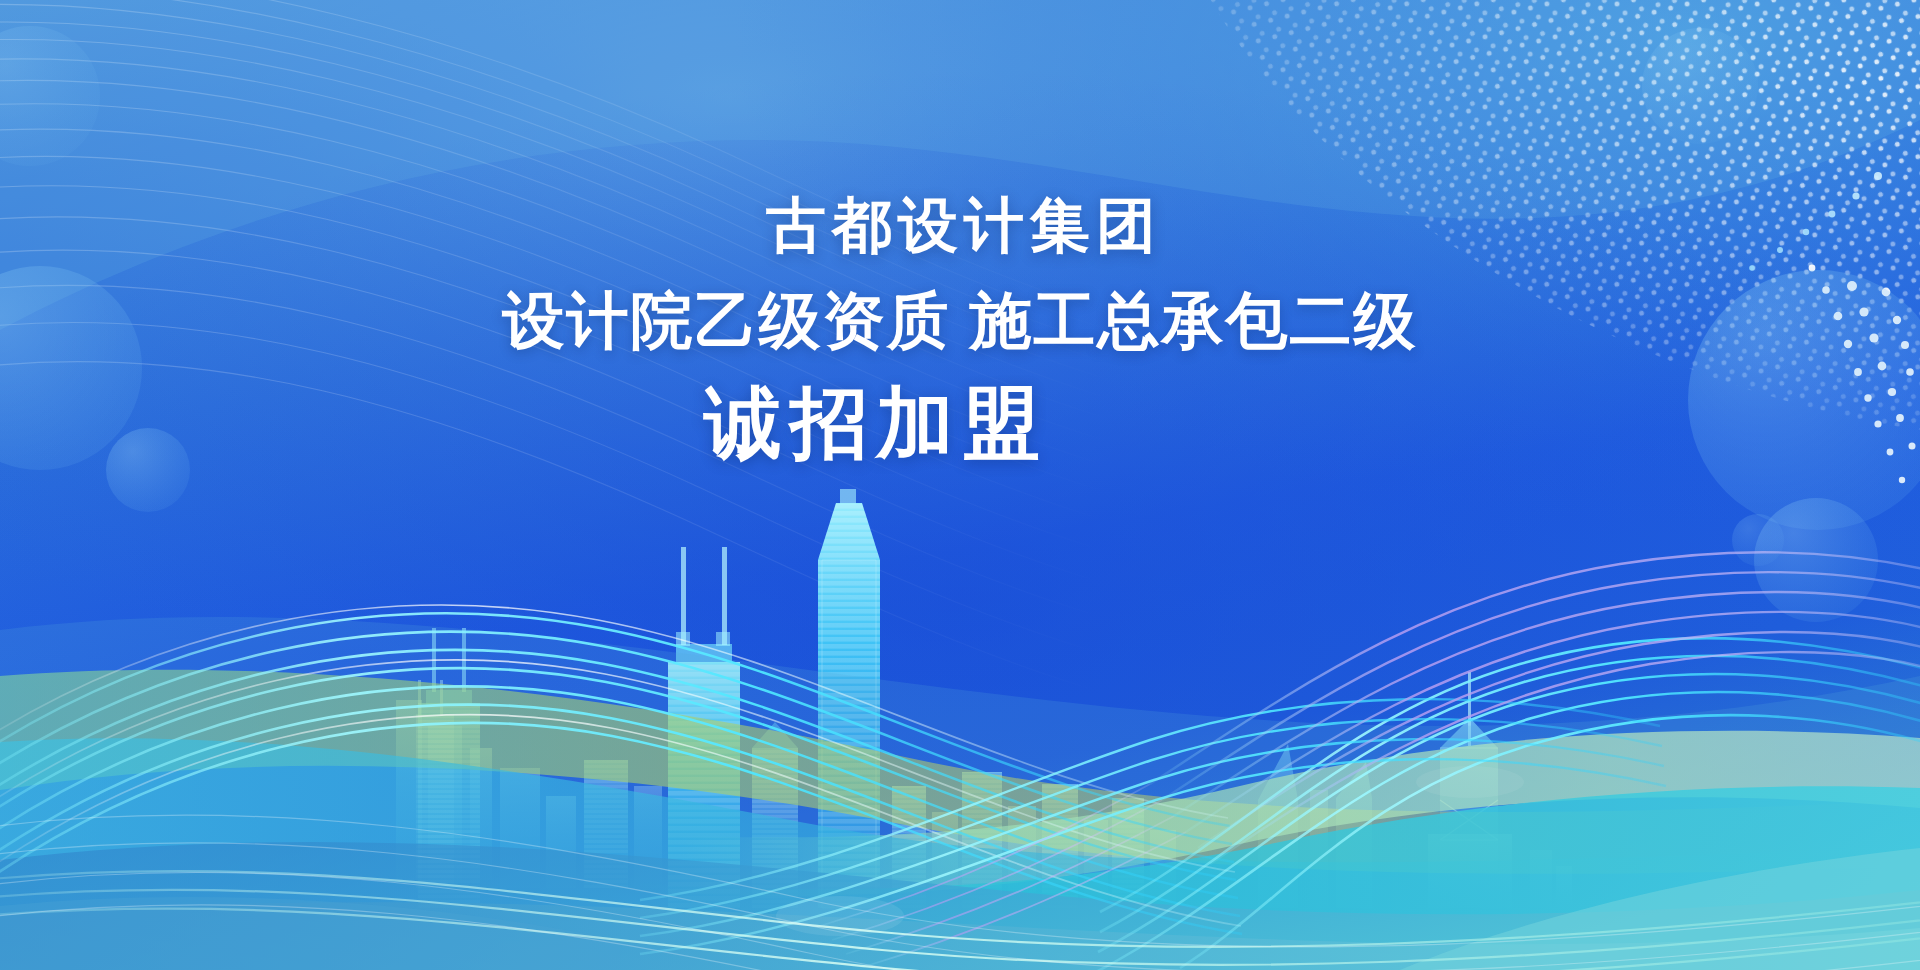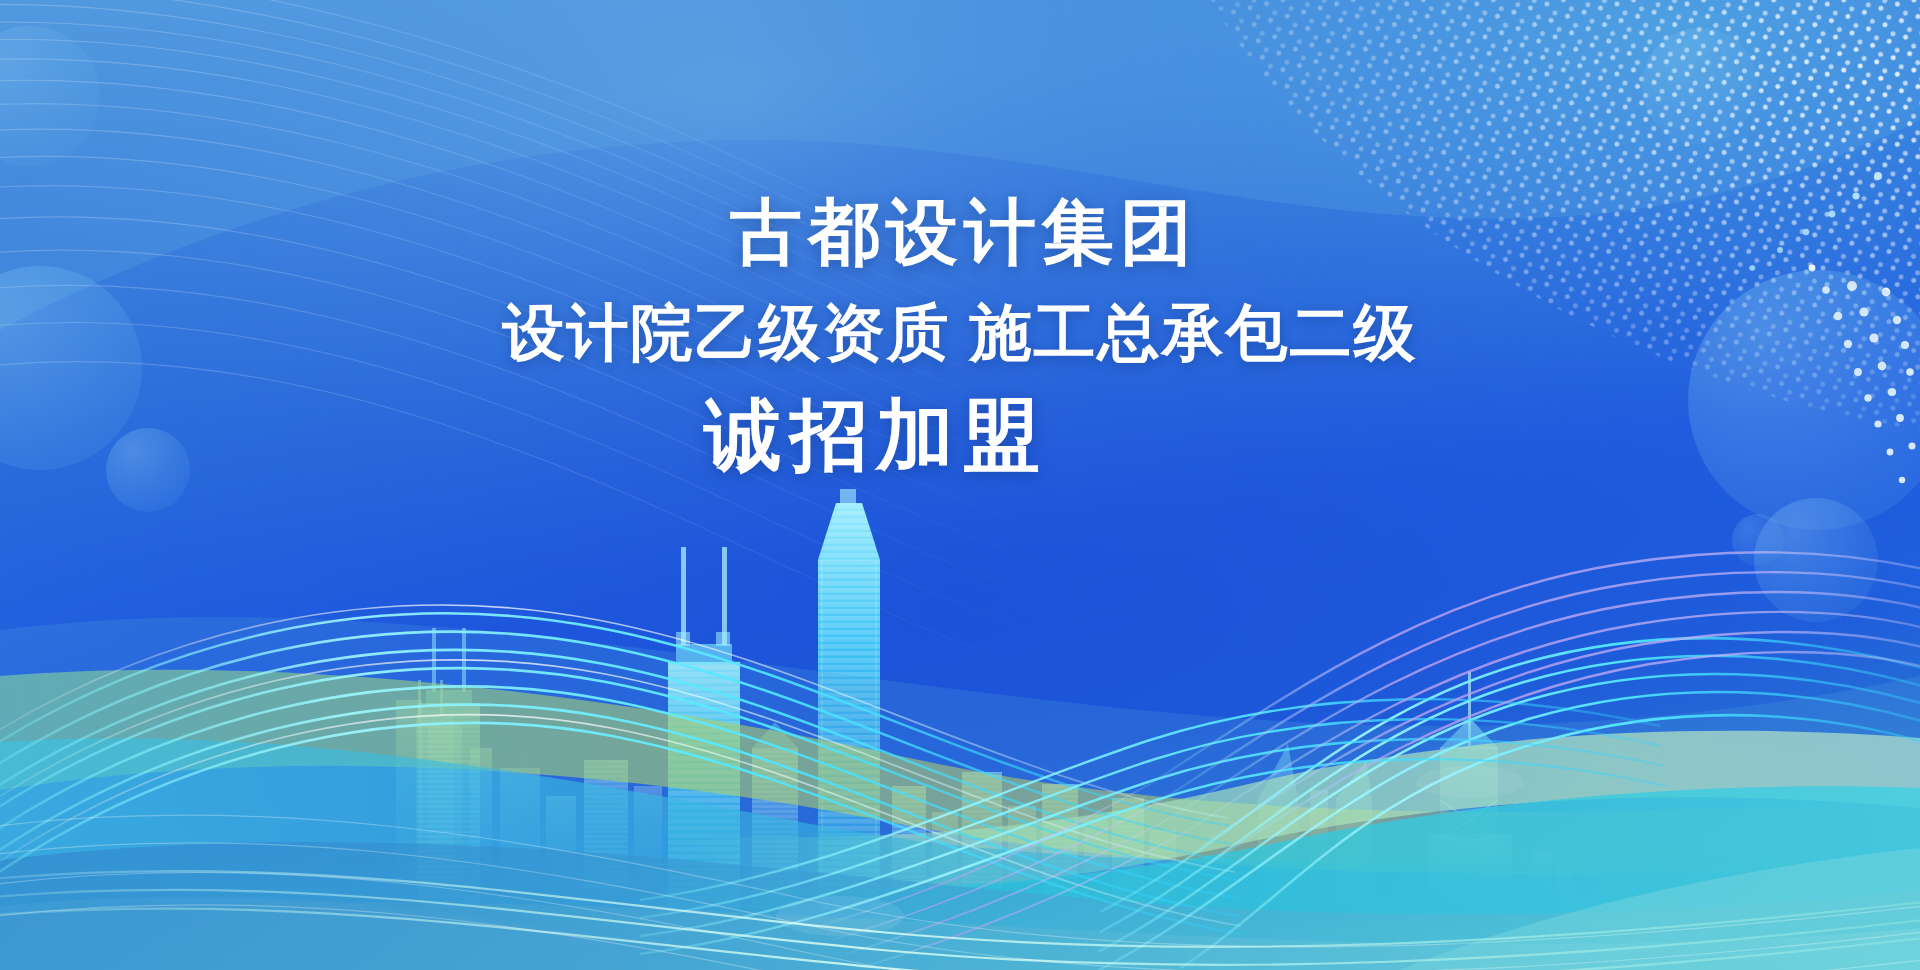--- a/index.html
+++ b/index.html
@@ -21,21 +21,21 @@
   #headline {
     position: absolute;
     left: 0; right: 0;
     top: 196px;
     text-align: center;
     z-index: 40;
     pointer-events: none;
   }
   .line { color: #ffffff; white-space: nowrap; }
   .line-1 {
-    font-size: 72px;
+    font-size: 60px;
     font-weight: 700;
     letter-spacing: 6px;
     line-height: 1.0;
     text-shadow: 0 3px 14px rgba(6,28,80,.30);
     margin-left: 8px;
   }
   .line-2 {
     font-size: 62px;
     font-weight: 700;
     letter-spacing: 2px;

